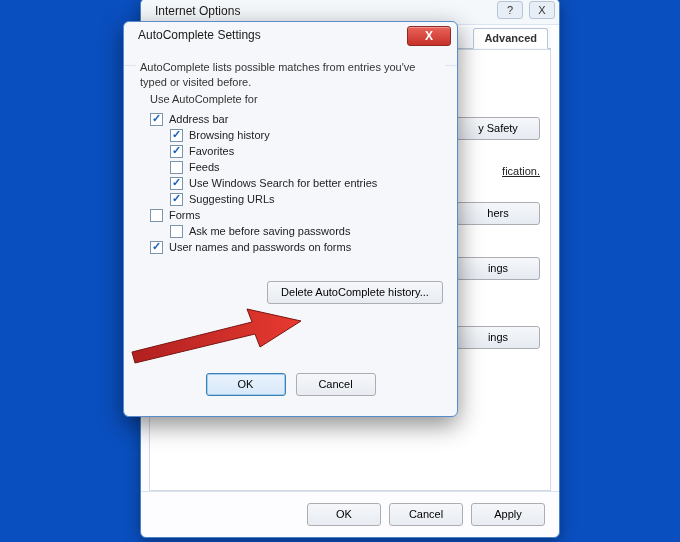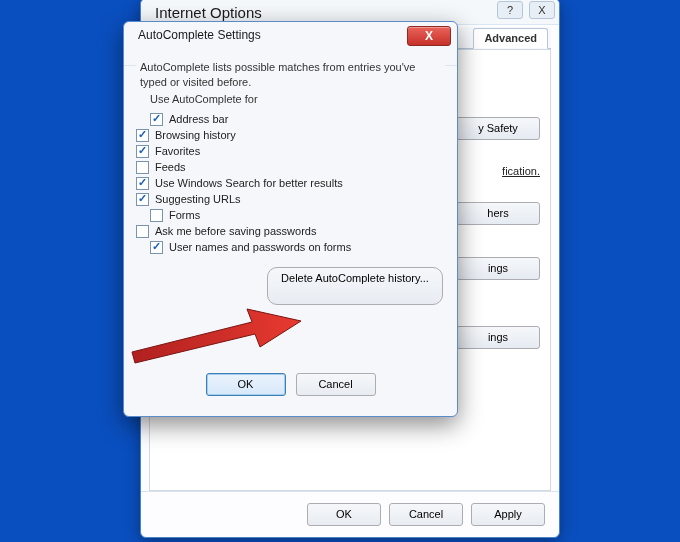--- a/index.html
+++ b/index.html
@@ -32,21 +32,21 @@
       position: relative;
       background: #f5f8fb;
       border-bottom: 1px solid #dbe6f2;
       border-top-left-radius: 6px;
       border-top-right-radius: 6px;
     }
     .parent-title {
       position: absolute;
       left: 14px;
       top: 5px;
-      font-size: 15px;
+      font-size: 12px;
       color: #1a1a1a;
     }
     .parent-btns {
       position: absolute;
       right: 4px;
       top: 2px;
       display: flex;
       gap: 6px;
     }
     .parent-hdr-btn {
@@ -221,32 +221,32 @@
     }
     .cb.checked::after {
       content: "✓";
       color: #1a62b9;
       font-weight: bold;
       font-size: 11px;
       position: relative;
       top: -0.5px;
     }
     .indent-0 { margin-left: 14px; }
-    .indent-1 { }
+    .indent-1 { margin-left: 34px; }
 
     .delete-btn {
       width: 176px;
-      height: 38px;
+      height: 23px;
       border: 1px solid #abadb3;
       background: linear-gradient(#f5f7fa, #e8ecf2);
       font-size: 11px;
-      border-radius: 10px;
-      text-align: center;
-      line-height: 21px;
-      margin-top: 10px;
+      border-radius: 3px;
+      text-align: center;
+      line-height: 21px;
+      margin-top: 24px;
       float: right;
       margin-right: 2px;
     }
 
     .modal-footer {
       position: absolute;
       left: 0; right: 0; bottom: 0;
       height: 44px;
       display: flex;
       justify-content: center;
@@ -332,21 +332,21 @@
     <div class="checkbox-row indent-1">
       <span class="cb checked"></span>
       <span>Favorites</span>
     </div>
     <div class="checkbox-row indent-1">
       <span class="cb"></span>
       <span>Feeds</span>
     </div>
     <div class="checkbox-row indent-1">
       <span class="cb checked"></span>
-      <span>Use Windows Search for better results</span>
+      <span>Use Windows Search for better entries</span>
     </div>
     <div class="checkbox-row indent-1">
       <span class="cb checked"></span>
       <span>Suggesting URLs</span>
     </div>
     <div class="checkbox-row indent-0">
       <span class="cb"></span>
       <span>Forms</span>
     </div>
     <div class="checkbox-row indent-1">

